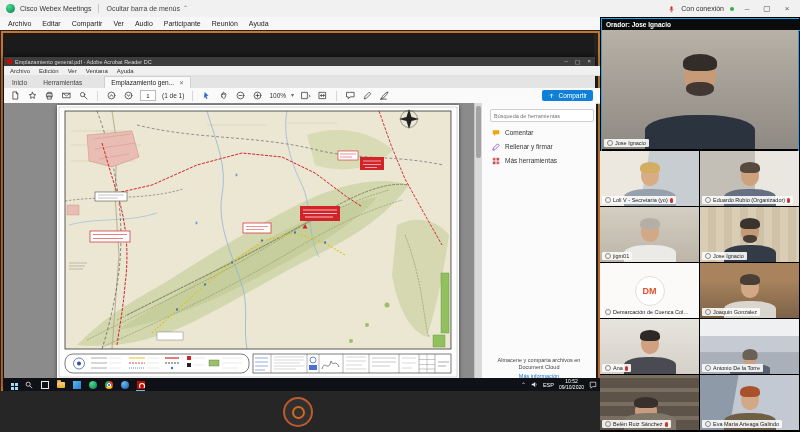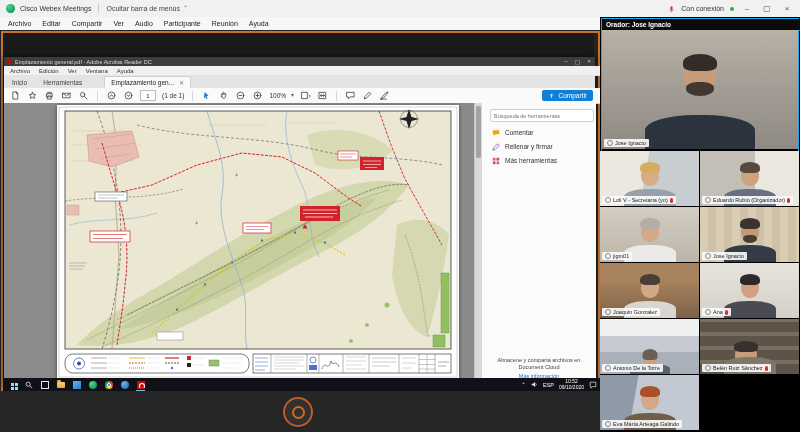--- a/index.html
+++ b/index.html
@@ -562,20 +562,29 @@
         <div class="scene s3">
             <div class="head"></div>
             <div class="torso"></div>
           </div>
         <div class="plabel">
             <span class="spk"></span>
             <span class="nm">Jose Ignacio</span>
           </div>
       </div>
       <div class="tile">
+        <div class="scene s4">
+          <div class="avatar-circle">DM</div>
+        </div>
+        <div class="plabel">
+            <span class="spk"></span>
+            <span class="nm">Demarcación de Cuenca Colegio de A...</span>
+          </div>
+      </div>
+      <div class="tile">
         <div class="scene s5">
             <div class="head"></div>
             <div class="torso"></div>
           </div>
         <div class="plabel">
             <span class="spk"></span>
             <span class="nm">Joaquin Gonzalez</span>
           </div>
       </div>
       <div class="tile">

